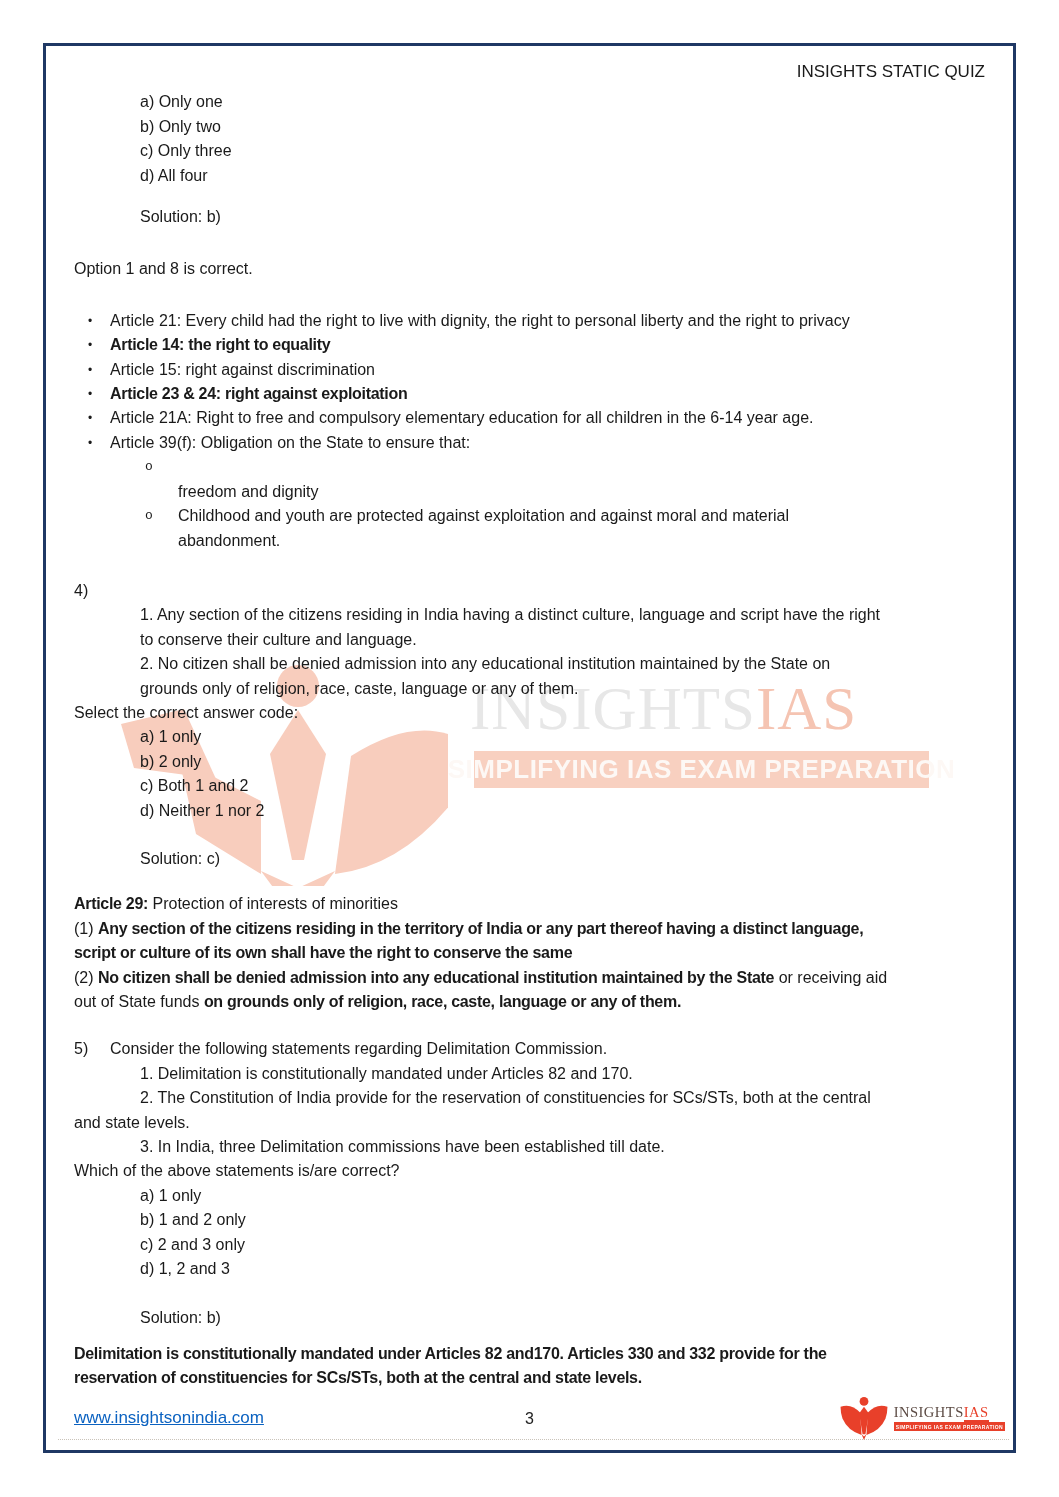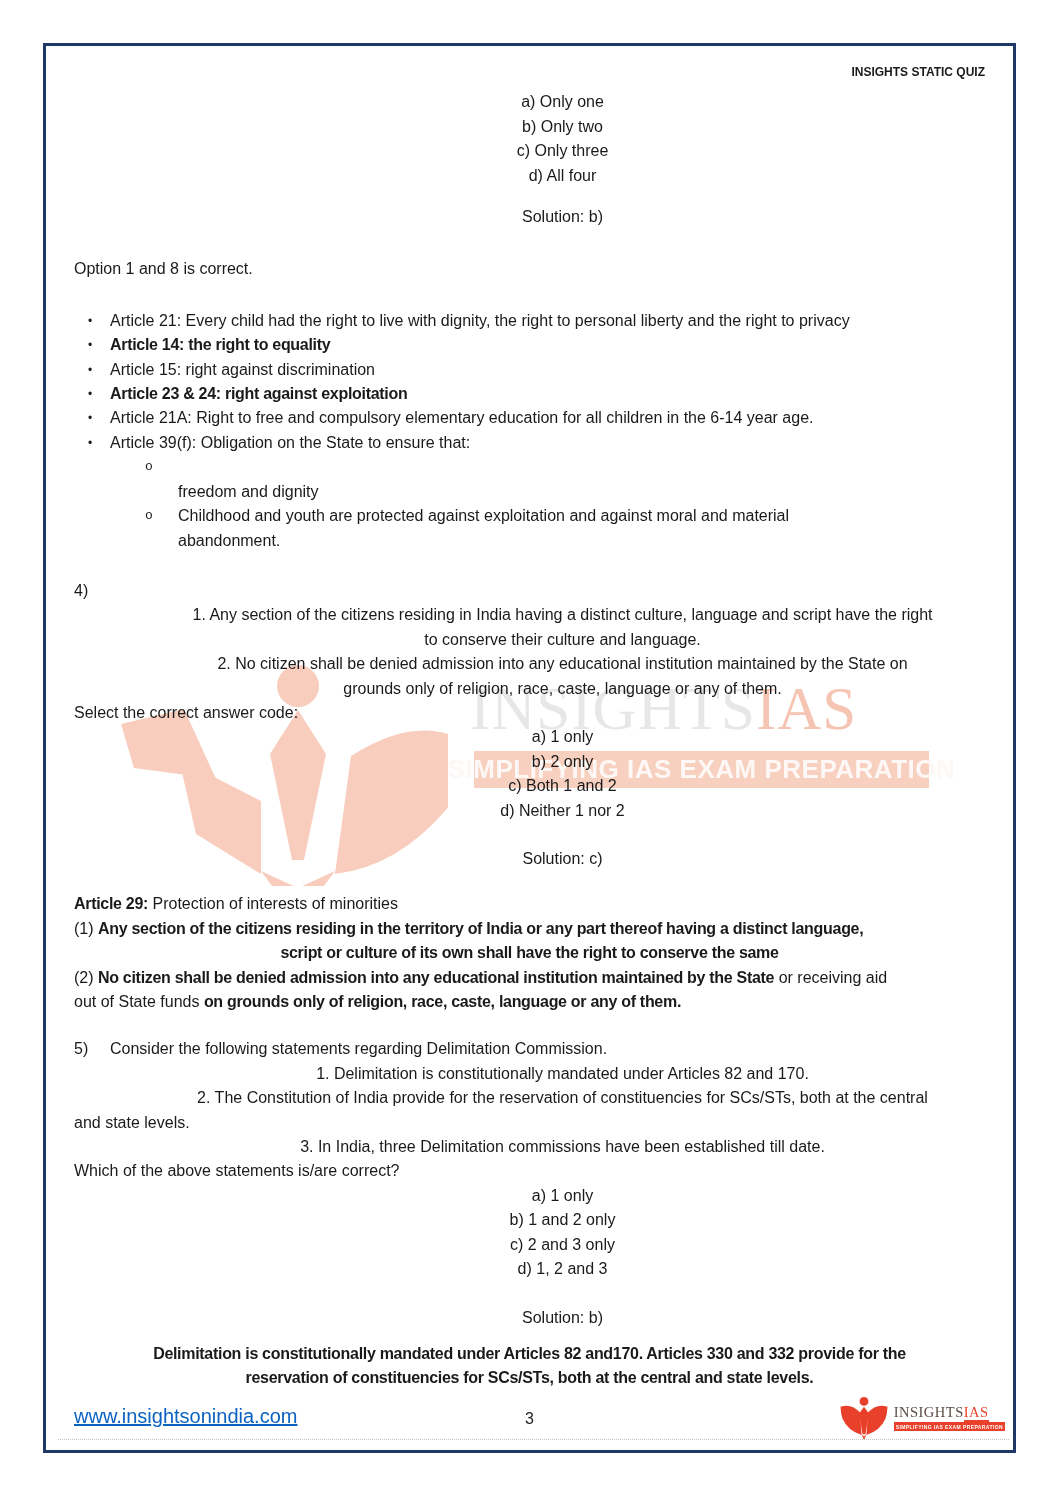--- a/index.html
+++ b/index.html
@@ -26,36 +26,36 @@
     background:#f8d0c0;display:flex;align-items:center;justify-content:center;
   }
   .wm-tagbox span{
     color:#fdf8f5;font-size:26px;font-weight:bold;letter-spacing:.5px;white-space:nowrap;
   }
   
   .content{
     position:absolute;inset:0;z-index:1;padding:14px 28px 0 28px;overflow:hidden;
   }
   .line{font-size:16px;line-height:24.4px;white-space:nowrap;}
-  .title-line{text-align:right;font-weight:bold;font-size:12px;}
-  .b{font-weight:bold;letter-spacing:-0.3px;text-align:center;}
-  .ind1{padding-left:66px;text-align:center;}           
+  .title-line{text-align:right;font-weight:normal;font-size:17px;}
+  .b{font-weight:bold;letter-spacing:-0.3px;}
+  .ind1{padding-left:66px;}           
   .qline{display:flex;}
   .qnum{width:36px;flex:none;}
   .bullet-line{display:flex;}
   .bullet-marker{margin-left:14px;width:22px;flex:none;font-size:12px;}
   .sub-line{display:flex;}
   .sub-marker{margin-left:71px;width:33px;flex:none;font-family:"Liberation Mono",monospace;font-size:13px;}
   .sub-cont{padding-left:104px;}
   .sp{width:100%;}
   
   .dotline{position:absolute;left:12px;right:4px;bottom:10px;border-top:1px dotted #c9c3ba;z-index:1;}
   .footer{position:absolute;left:0;right:0;bottom:16px;height:40px;z-index:2;}
   .footer-link{
-    position:absolute;left:28px;bottom:6px;font-size:20px;color:#0b62c1;
+    position:absolute;left:28px;bottom:6px;font-size:17px;color:#0b62c1;
     text-decoration:underline;cursor:pointer;
   }
   .footer-page{position:absolute;left:0;right:0;bottom:6px;text-align:center;font-size:16px;color:#222;}
   .footer-logo{position:absolute;right:8px;bottom:-6px;display:flex;align-items:center;gap:5px;}
   .flogo-text{display:flex;flex-direction:column;}
   .flogo-word{
     font-family:"Liberation Serif",serif;font-size:14.5px;letter-spacing:.5px;
     white-space:nowrap;line-height:15px;
   }
   .flogo-word .g{color:#5b4a43;}

